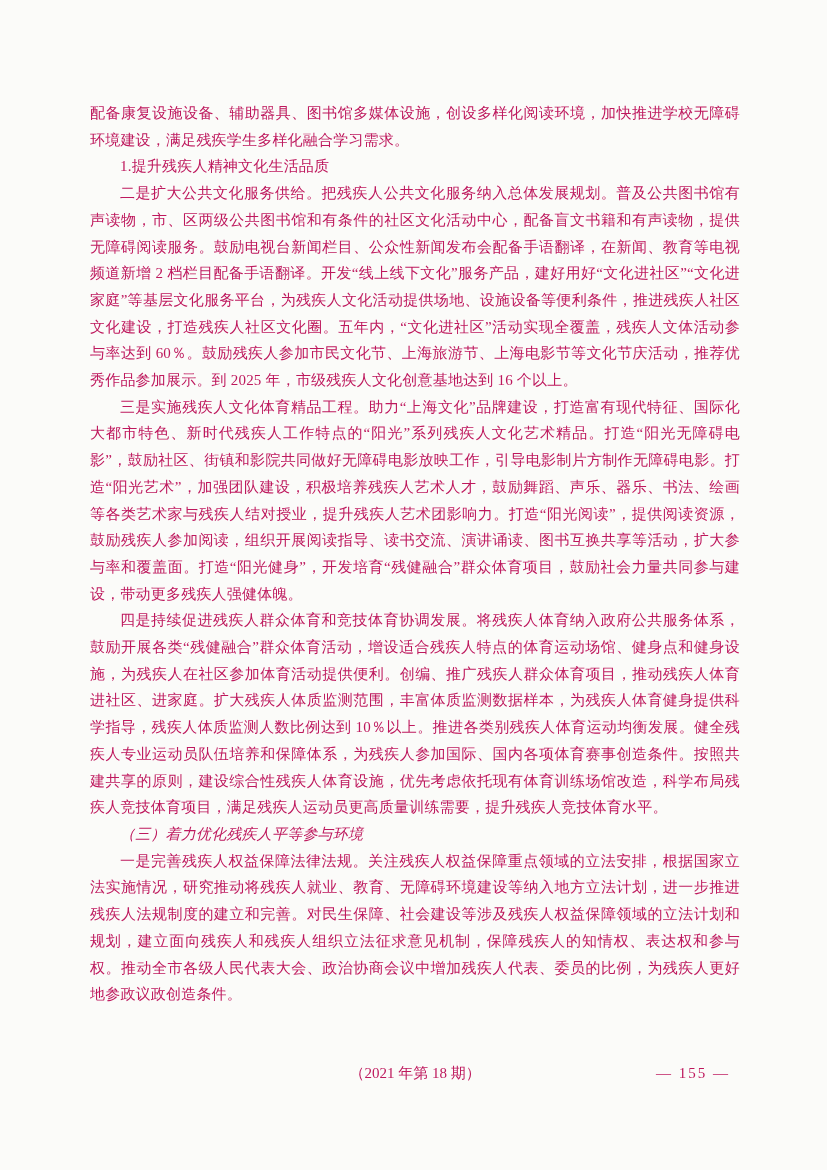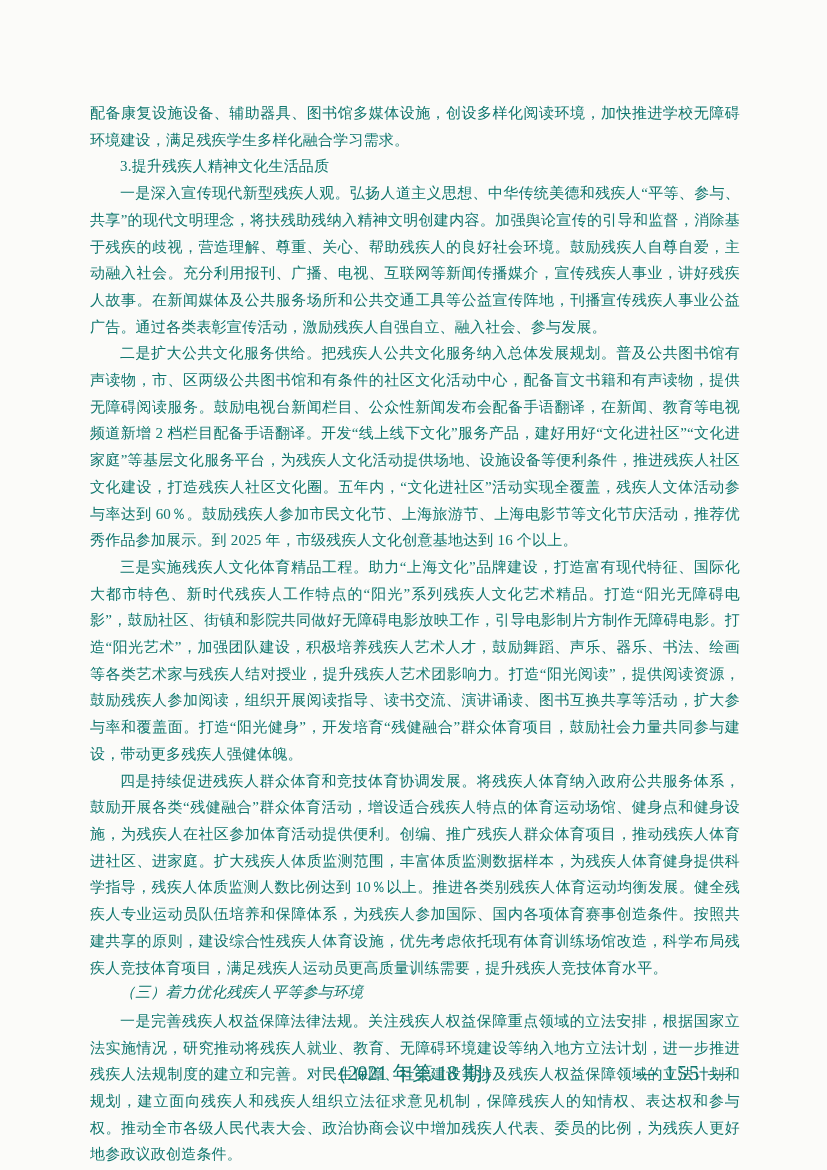--- a/index.html
+++ b/index.html
@@ -10,46 +10,46 @@
     overflow: hidden;
     background: #fbfbf9;
   }
   .page {
     position: relative;
     width: 827px;
     height: 1170px;
     background: #fbfbf9;
     box-sizing: border-box;
     font-family: "Liberation Serif", "DejaVu Serif", serif;
-    color: #0f766e;
+    color: #be185d;
   }
   .doc-body {
     position: absolute;
     left: 90px;
     top: 100px;
     width: 650px;
     font-size: 15px;
     line-height: 26.7px;
     text-align: justify;
     letter-spacing: 0.2px;
   }
   .block { margin: 0; }
   .para, .heading-num, .heading-kai { text-indent: 2em; }
   .continuation { text-indent: 0; }
   .heading-kai {
     font-style: italic;
-    font-family: Liberation Mono, monospace;
+    font-family: Liberation Sans, sans-serif;
   }
   .page-footer {
     position: absolute;
     left: 90px;
     top: 1060px;
     width: 650px;
     height: 27px;
-    font-size: 20px;
+    font-size: 15px;
     line-height: 27px;
   }
   .journal-issue {
     position: absolute;
     left: 0;
     width: 100%;
     text-align: center;
   }
   .page-number {
     position: absolute;
@@ -57,22 +57,21 @@
     top: 0;
     letter-spacing: 2px;
   }
 </style>
 </head>
 <body>
 
 <div class="page">
   <div class="doc-body">
     <p class="block continuation">配备康复设施设备、辅助器具、图书馆多媒体设施，创设多样化阅读环境，加快推进学校无障碍环境建设，满足残疾学生多样化融合学习需求。</p>
-    <p class="block heading-num">3.提升残疾人精神文化生活品质</p>
-    <p class="block para">一是深入宣传现代新型残疾人观。弘扬人道主义思想、中华传统美德和残疾人“平等、参与、共享”的现代文明理念，将扶残助残纳入精神文明创建内容。加强舆论宣传的引导和监督，消除基于残疾的歧视，营造理解、尊重、关心、帮助残疾人的良好社会环境。鼓励残疾人自尊自爱，主动融入社会。充分利用报刊、广播、电视、互联网等新闻传播媒介，宣传残疾人事业，讲好残疾人故事。在新闻媒体及公共服务场所和公共交通工具等公益宣传阵地，刊播宣传残疾人事业公益广告。通过各类表彰宣传活动，激励残疾人自强自立、融入社会、参与发展。</p>
+    <p class="block heading-num">1.提升残疾人精神文化生活品质</p>
     <p class="block para">二是扩大公共文化服务供给。把残疾人公共文化服务纳入总体发展规划。普及公共图书馆有声读物，市、区两级公共图书馆和有条件的社区文化活动中心，配备盲文书籍和有声读物，提供无障碍阅读服务。鼓励电视台新闻栏目、公众性新闻发布会配备手语翻译，在新闻、教育等电视频道新增 2 档栏目配备手语翻译。开发“线上线下文化”服务产品，建好用好“文化进社区”“文化进家庭”等基层文化服务平台，为残疾人文化活动提供场地、设施设备等便利条件，推进残疾人社区文化建设，打造残疾人社区文化圈。五年内，“文化进社区”活动实现全覆盖，残疾人文体活动参与率达到 60％。鼓励残疾人参加市民文化节、上海旅游节、上海电影节等文化节庆活动，推荐优秀作品参加展示。到 2025 年，市级残疾人文化创意基地达到 16 个以上。</p>
     <p class="block para">三是实施残疾人文化体育精品工程。助力“上海文化”品牌建设，打造富有现代特征、国际化大都市特色、新时代残疾人工作特点的“阳光”系列残疾人文化艺术精品。打造“阳光无障碍电影”，鼓励社区、街镇和影院共同做好无障碍电影放映工作，引导电影制片方制作无障碍电影。打造“阳光艺术”，加强团队建设，积极培养残疾人艺术人才，鼓励舞蹈、声乐、器乐、书法、绘画等各类艺术家与残疾人结对授业，提升残疾人艺术团影响力。打造“阳光阅读”，提供阅读资源，鼓励残疾人参加阅读，组织开展阅读指导、读书交流、演讲诵读、图书互换共享等活动，扩大参与率和覆盖面。打造“阳光健身”，开发培育“残健融合”群众体育项目，鼓励社会力量共同参与建设，带动更多残疾人强健体魄。</p>
     <p class="block para">四是持续促进残疾人群众体育和竞技体育协调发展。将残疾人体育纳入政府公共服务体系，鼓励开展各类“残健融合”群众体育活动，增设适合残疾人特点的体育运动场馆、健身点和健身设施，为残疾人在社区参加体育活动提供便利。创编、推广残疾人群众体育项目，推动残疾人体育进社区、进家庭。扩大残疾人体质监测范围，丰富体质监测数据样本，为残疾人体育健身提供科学指导，残疾人体质监测人数比例达到 10％以上。推进各类别残疾人体育运动均衡发展。健全残疾人专业运动员队伍培养和保障体系，为残疾人参加国际、国内各项体育赛事创造条件。按照共建共享的原则，建设综合性残疾人体育设施，优先考虑依托现有体育训练场馆改造，科学布局残疾人竞技体育项目，满足残疾人运动员更高质量训练需要，提升残疾人竞技体育水平。</p>
     <p class="block heading-kai">（三）着力优化残疾人平等参与环境</p>
     <p class="block para">一是完善残疾人权益保障法律法规。关注残疾人权益保障重点领域的立法安排，根据国家立法实施情况，研究推动将残疾人就业、教育、无障碍环境建设等纳入地方立法计划，进一步推进残疾人法规制度的建立和完善。对民生保障、社会建设等涉及残疾人权益保障领域的立法计划和规划，建立面向残疾人和残疾人组织立法征求意见机制，保障残疾人的知情权、表达权和参与权。推动全市各级人民代表大会、政治协商会议中增加残疾人代表、委员的比例，为残疾人更好地参政议政创造条件。</p>
 
   </div>
 
   <div class="page-footer">
     <span class="journal-issue">（2021 年第 18 期）</span>

